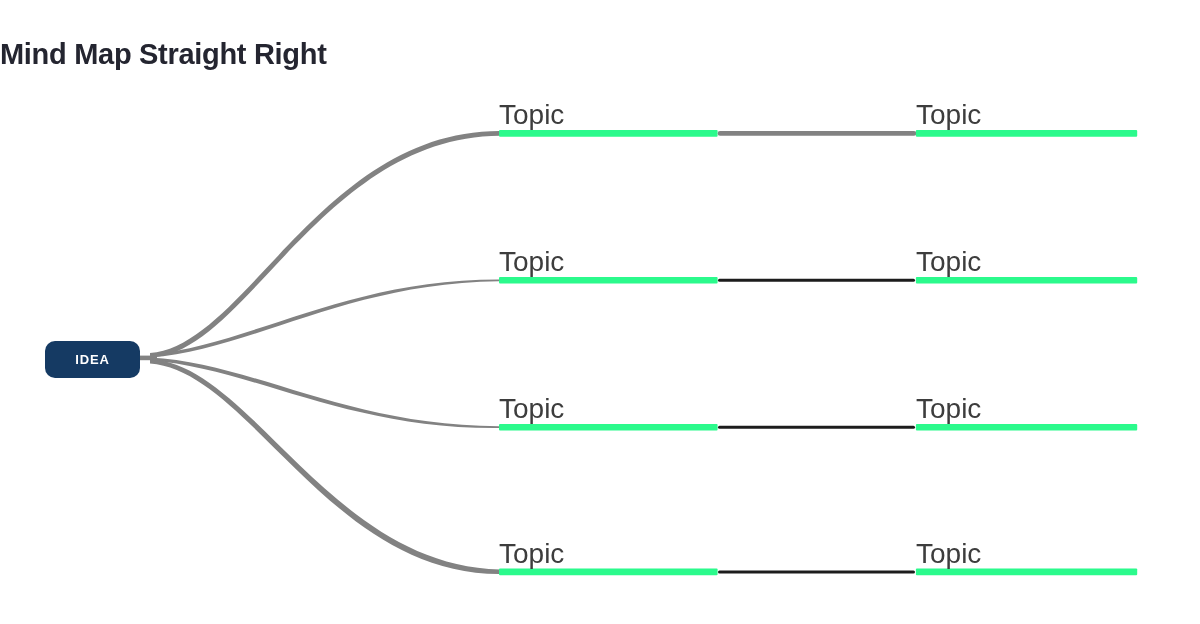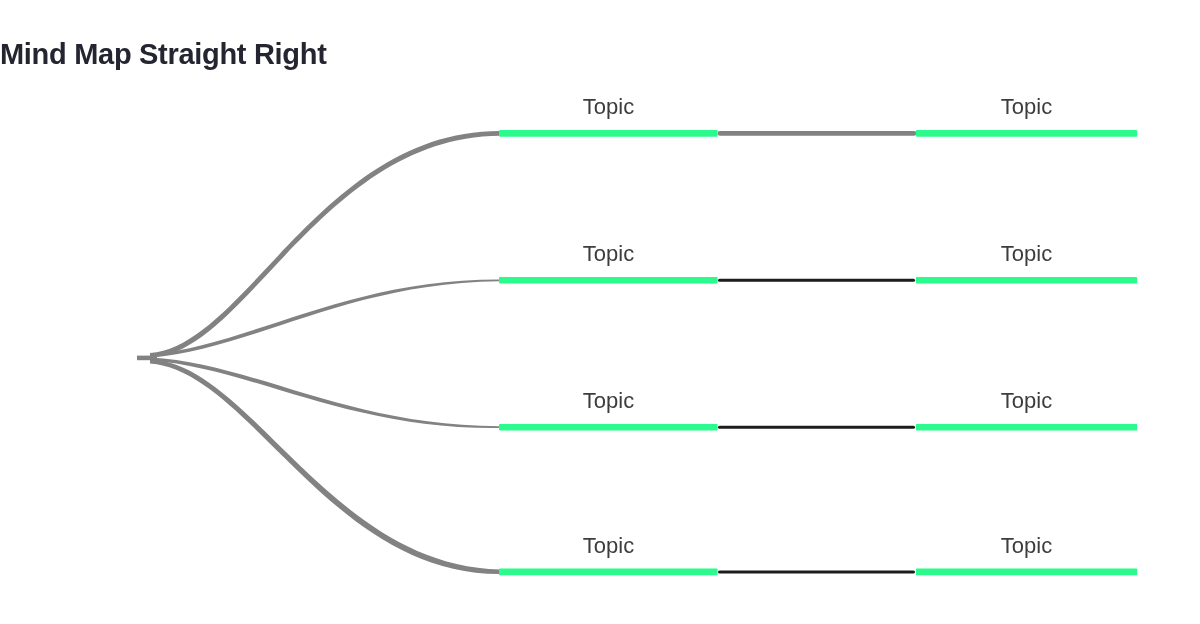--- a/index.html
+++ b/index.html
@@ -48,24 +48,25 @@
   .idea-node span {
     color: #ffffff;
     font-weight: bold;
     font-size: 13px;
     letter-spacing: 0.8px;
   }
   .topic-label {
     position: absolute;
     height: 26px;
     line-height: 26px;
-    text-align: center;
-    font-size: 22px;
+    text-align: left;
+    font-size: 28px;
     color: #3d3d3d;
     white-space: nowrap;
+    margin-top: 8px;
   }
   .tl-left  { left: 499px;  width: 219px; }
   .tl-right { left: 916px;  width: 221px; }
   .row-1 { top: 94px;  }
   .row-2 { top: 241px; }
   .row-3 { top: 388px; }
   .row-4 { top: 533px; }
 </style>
 </head>
 <body>
@@ -93,20 +94,23 @@
 
     <rect x="499" y="423.9" width="218.6" height="6.6" rx="1" fill="#2BFA8C"></rect>
     <line x1="719.5" y1="427.2" x2="913.5" y2="427.2" stroke-width="3" stroke-linecap="round" stroke="#1c1c1c"></line>
     <rect x="915.9" y="423.9" width="221.3" height="6.6" rx="1" fill="#2BFA8C"></rect>
 
     <rect x="499" y="568.6" width="218.6" height="6.6" rx="1" fill="#2BFA8C"></rect>
     <line x1="719.5" y1="571.9" x2="913.5" y2="571.9" stroke-width="3" stroke-linecap="round" stroke="#1c1c1c"></line>
     <rect x="915.9" y="568.6" width="221.3" height="6.6" rx="1" fill="#2BFA8C"></rect>
   </svg>
 
+  <div class="idea-node">
+    <span>IDEA</span>
+  </div>
 
   <div class="topic-label tl-left row-1">Topic</div>
   <div class="topic-label tl-right row-1">Topic</div>
 
   <div class="topic-label tl-left row-2">Topic</div>
   <div class="topic-label tl-right row-2">Topic</div>
 
   <div class="topic-label tl-left row-3">Topic</div>
   <div class="topic-label tl-right row-3">Topic</div>
 

